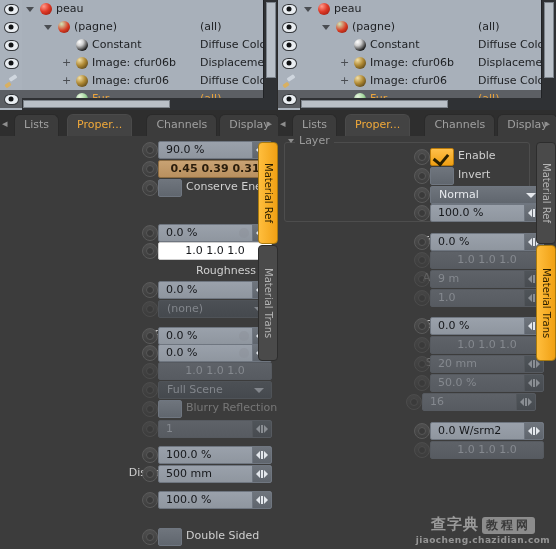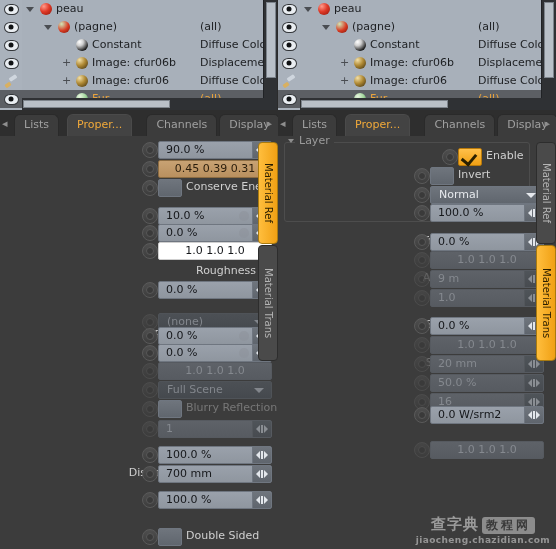--- a/index.html
+++ b/index.html
@@ -321,49 +321,36 @@
           <div class="ctl" style="left: 142px; width: 130px;">
             <div class="conn"></div>
             <div class="field" style="width: 112px;">
               <div class="val">90.0 %</div>
               <div class="tri">
                 <div class="bar"></div>
               </div>
             </div>
           </div>
         </div>
-        <div class="prow" style="top: 24px;">
+        <div class="prow" style="top: 24px; font-weight: bold;">
           <div class="lbl" style="width: 136px;">Diffuse Color</div>
           <div class="ctl" style="left: 142px; width: 130px;">
             <div class="conn"></div>
             <div class="field tan" style="width: 112px;">
               <div class="val" style="left: 0px; right: 0px; text-align: center; width: 112px;">0.45 0.39 0.31</div>
             </div>
           </div>
         </div>
         <div class="prow" style="top: 43px;">
           <div class="ctl" style="left: 142px; width: 180px;">
             <div class="conn"></div>
             <div class="cbox"></div>
             <div class="cblabel">Conserve Energy</div>
           </div>
         </div>
-        <div class="prow" style="top: 71px;">
-          <div class="lbl" style="width: 136px;">Specular Amount</div>
-          <div class="ctl" style="left: 142px; width: 130px;">
-            <div class="conn"></div>
-            <div class="field" style="width: 112px;">
-              <div class="val">10.0 %</div>
-              <div class="tri">
-                <div class="bar"></div>
-              </div>
-              <div class="dimdot"></div>
-            </div>
-          </div>
-        </div>
         <div class="prow" style="top: 88px;">
           <div class="lbl" style="width: 136px;">Fresnel</div>
           <div class="ctl" style="left: 142px; width: 130px;">
             <div class="conn"></div>
             <div class="field" style="width: 112px;">
               <div class="val">0.0 %</div>
               <div class="tri">
                 <div class="bar"></div>
               </div>
               <div class="dimdot"></div>
@@ -387,21 +374,21 @@
           <div class="ctl" style="left: 142px; width: 130px;">
             <div class="conn"></div>
             <div class="field" style="width: 112px;">
               <div class="val">0.0 %</div>
               <div class="tri">
                 <div class="bar"></div>
               </div>
             </div>
           </div>
         </div>
-        <div class="prow" style="top: 177px;">
+        <div class="prow" style="top: 164px;">
           <div class="lbl dim" style="width: 136px;">UV Map</div>
           <div class="ctl" style="left: 142px; width: 130px;">
             <div class="conn dim"></div>
             <div class="dropdown dim" style="width: 112px;">
               <div class="dval">(none)</div>
               <div class="carat"></div>
             </div>
           </div>
         </div>
         <div class="prow" style="top: 191px;">
@@ -478,21 +465,21 @@
                 <div class="bar"></div>
               </div>
             </div>
           </div>
         </div>
         <div class="prow" style="top: 329px;">
           <div class="lbl" style="width: 136px;">Displacement Distance</div>
           <div class="ctl" style="left: 142px; width: 130px;">
             <div class="conn"></div>
             <div class="field" style="width: 112px;">
-              <div class="val">700 mm</div>
+              <div class="val">500 mm</div>
               <div class="tri">
                 <div class="bar"></div>
               </div>
             </div>
           </div>
         </div>
         <div class="prow" style="top: 355px;">
           <div class="lbl" style="width: 136px;">Smoothing</div>
           <div class="ctl" style="left: 142px; width: 130px;">
             <div class="conn"></div>
@@ -520,21 +507,21 @@
           <div class="vt">Material Trans</div>
         </div>
       </div>
   </div>
 
   <div class="props right">
     <div class="pcontent" id="props-R">
       <div class="group" style="left:6px;top:6px;right:4px;height:78px;"></div>
       <div class="gtwirl" style="left:10px;top:3px;"></div>
       <div class="grouptitle" style="left:17px;top:-2px;">Layer</div>
-    <div class="prow" style="top: 12px; margin-left: 28px;">
+    <div class="prow" style="top: 12px;">
           <div class="ctl" style="left: 136px; width: 180px;">
             <div class="conn"></div>
             <div class="cbox on">
               <div class="tick"></div>
             </div>
             <div class="cblabel">Enable</div>
           </div>
         </div>
         <div class="prow" style="top: 31px;">
           <div class="ctl" style="left: 136px; width: 180px;">
@@ -650,31 +637,31 @@
             <div class="field dim" style="width: 112px;">
               <div class="val">50.0 %</div>
               <div class="tri dim">
                 <div class="bar"></div>
               </div>
             </div>
           </div>
         </div>
         <div class="prow" style="top: 257px;">
           <div class="lbl dim" style="width: 130px;">Samples</div>
-          <div class="ctl" style="left: 136px; width: 130px;">
+          <div class="ctl" style="left: 128px; width: 130px;">
             <div class="conn dim"></div>
             <div class="field dim" style="width: 112px;">
               <div class="val">16</div>
               <div class="tri dim">
                 <div class="bar"></div>
               </div>
             </div>
           </div>
         </div>
-        <div class="prow" style="top: 270px;">
+        <div class="prow" style="top: 286px;">
           <div class="lbl" style="width: 130px;">Luminous Intensity</div>
           <div class="ctl" style="left: 136px; width: 130px;">
             <div class="conn"></div>
             <div class="field" style="width: 112px;">
               <div class="val">0.0 W/srm2</div>
               <div class="tri">
                 <div class="bar"></div>
               </div>
             </div>
           </div>

